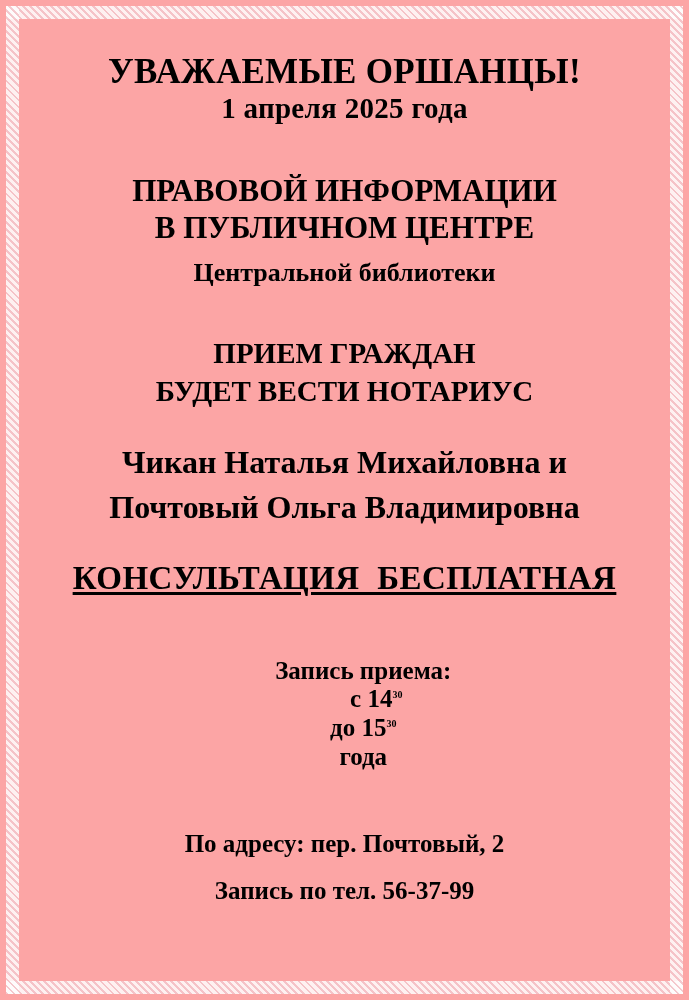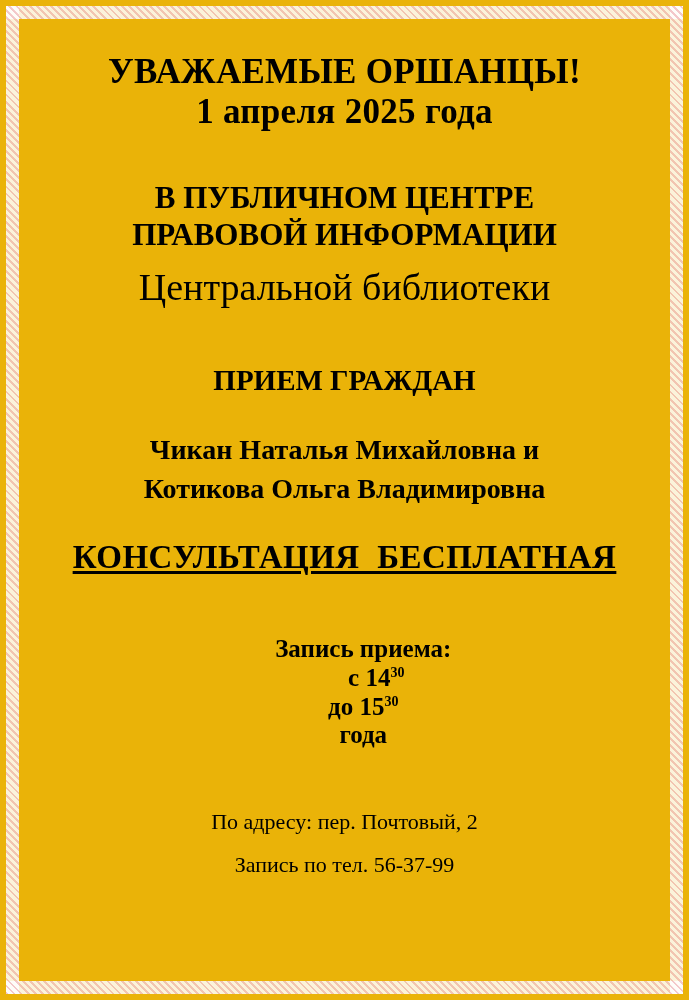--- a/index.html
+++ b/index.html
@@ -13,21 +13,21 @@
     font-family: "Liberation Serif", serif;
     color: #000000;
     overflow: hidden;
   }
 
   .poster {
     position: relative;
     width: 689px;
     height: 1000px;
     box-sizing: border-box;
-    background: #eab308;
+    background: #fca5a5;
   }
 
   
   .border-frame {
     position: absolute;
     left: 0; top: 0;
     width: 689px;
     height: 1000px;
     box-sizing: border-box;
     padding: 6px;
@@ -67,74 +67,73 @@
     line-height: 1.15;
     white-space: pre-wrap;
   }
 
   .headline {
     font-weight: bold;
     font-size: 35px;
     letter-spacing: .3px;
   }
   .headline.date {
-    font-size: 35px;
+    font-size: 29px;
   }
 
   .gap-lg { height: 46px; }
   .gap-md { height: 30px; }
   .gap-sm { height: 18px; }
   .gap-xs { height: 10px; }
 
   .block-title {
     font-weight: bold;
     font-size: 31px;
     line-height: 1.22;
   }
 
   .block-sub {
-    font-weight: normal;
-    font-size: 38px;
+    font-weight: bold;
+    font-size: 26px;
     line-height: 1.22;
   }
 
   .reception {
     font-weight: bold;
     font-size: 29px;
     line-height: 1.3;
-    margin-top: 6px;
   }
 
   .names {
     font-weight: bold;
-    font-size: 28px;
+    font-size: 32px;
     line-height: 1.4;
   }
 
   .free {
     font-weight: bold;
     font-size: 33px;
     text-decoration: underline;
     text-underline-offset: 3px;
     letter-spacing: .5px;
   }
 
   .time {
     font-weight: bold;
     font-size: 25px;
   }
   .time sup {
-    font-size: 14px;
+    font-size: 10px;
     vertical-align: super;
     line-height: 0;
   }
 
   .address, .phone {
-    font-weight: normal;
-    font-size: 22px;
+    font-weight: bold;
+    font-size: 25px;
   }
 </style>
 </head>
 <body>
 
 <div class="poster">
 
   <div class="border-frame">
     <div class="speck top"></div>
     <div class="speck bottom"></div>
@@ -143,35 +142,36 @@
     <div class="inner"></div>
   </div>
 
   <div class="content">
 
     <div class="line headline">УВАЖАЕМЫЕ ОРШАНЦЫ!</div>
     <div class="line headline date">1 апреля 2025 года</div>
 
     <div class="gap-lg"></div>
 
+    <div class="line block-title">ПРАВОВОЙ ИНФОРМАЦИИ</div>
     <div class="line block-title">В ПУБЛИЧНОМ ЦЕНТРЕ</div>
-    <div class="line block-title">ПРАВОВОЙ ИНФОРМАЦИИ</div>
 
     <div class="gap-xs"></div>
 
     <div class="line block-sub">Центральной библиотеки</div>
 
     <div class="gap-lg"></div>
 
     <div class="line reception">ПРИЕМ ГРАЖДАН</div>
+    <div class="line reception">БУДЕТ ВЕСТИ НОТАРИУС</div>
 
     <div class="gap-md"></div>
 
     <div class="line names">Чикан Наталья Михайловна и</div>
-    <div class="line names">Котикова Ольга Владимировна</div>
+    <div class="line names">Почтовый Ольга Владимировна</div>
 
     <div class="gap-md"></div>
 
     <div class="line free">КОНСУЛЬТАЦИЯ  БЕСПЛАТНАЯ</div>
 
     <div class="gap-md"></div>
 
     <div class="line time">
       <span>Запись приема:</span>
       <span style="display:inline-block;width:26px;"></span><span>с 14</span><sup>30</sup>

